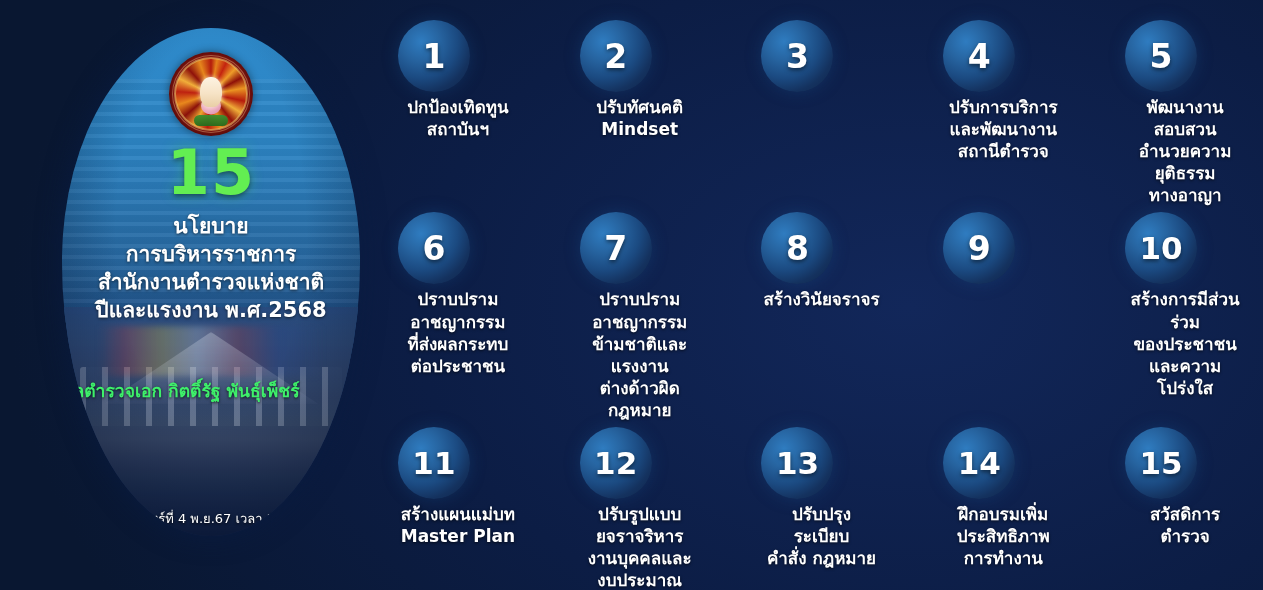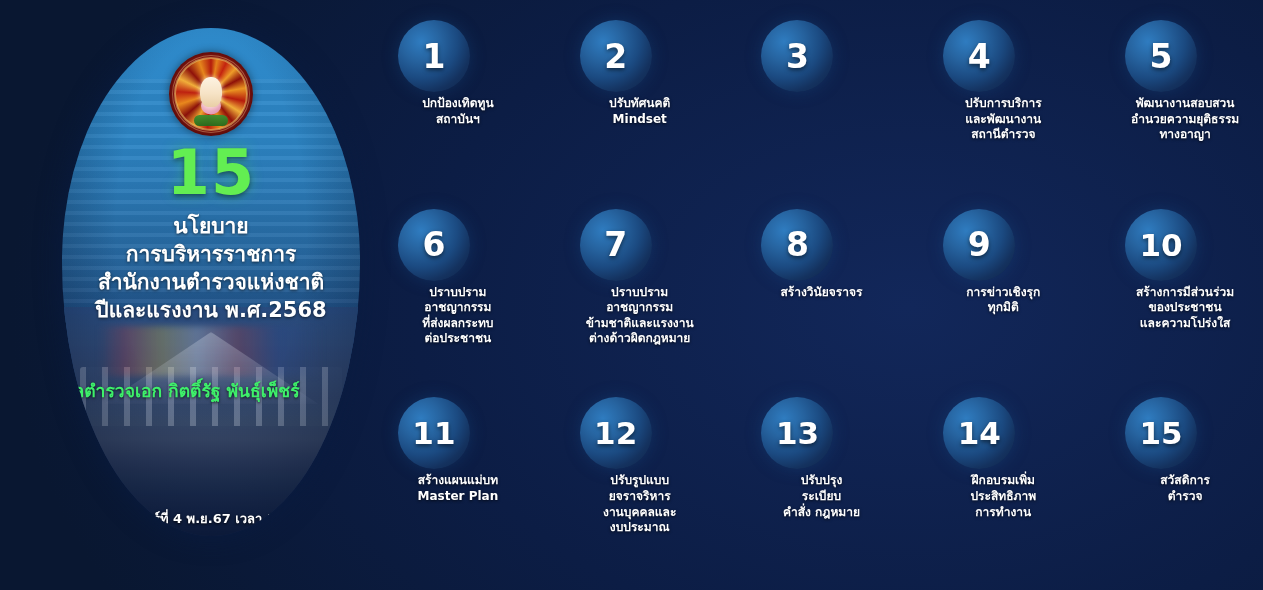--- a/index.html
+++ b/index.html
@@ -148,21 +148,21 @@
     text-shadow:0 1px 3px rgba(0,0,0,.75);
     line-height:1.3;
   }
   .cmd-role{
     font-size:17.5px;font-weight:800;color:#ffffff;
     text-shadow:0 1px 3px rgba(0,0,0,.75);
     line-height:1.35;
   }
   .datetime{
     position:absolute;left:16px;right:0;top:480px;text-align:center;
-    font-size:13px;font-weight:700;color:#ffffff;
+    font-size:13px;font-weight:400;color:#ffffff;
     text-shadow:0 1px 3px rgba(0,0,0,.85);
   }
 
   
   .grid{
     position:absolute;
     left:345px;top:14px;
     width:905px;height:566px;
     display:grid;
     grid-template-columns:repeat(5,1fr);
@@ -181,21 +181,21 @@
     text-shadow:0 2px 4px rgba(0,0,0,.55);
     margin-bottom:-6px;
     box-shadow:0 0 16px rgba(24,80,140,.35);
     flex:none;
   }
   .num-badge.wide{font-size:31px;}
   .cell-label{
     margin-top:10px;
     text-align:center;
     color:#ffffff;
-    font-size:12px;
+    font-size:17px;
     font-weight:700;
     line-height:1.30;
     text-shadow:0 1px 3px rgba(0,0,0,.7);
     padding:0 2px;
     white-space:pre-line;
     margin-left:48px;
   }
 </style>
 </head>
 <body>
@@ -271,22 +271,20 @@
 อาชญากรรม
 ข้ามชาติและแรงงาน
 ต่างด้าวผิดกฎหมาย</div>
       </div>
       <div class="cell">
         <div class="num-badge">8</div>
         <div class="cell-label">สร้างวินัยจราจร</div>
       </div>
       <div class="cell">
         <div class="num-badge">9</div>
-        <div class="cell-label">การข่าวเชิงรุก
-ทุกมิติ</div>
       </div>
       <div class="cell">
         <div class="num-badge wide">10</div>
         <div class="cell-label">สร้างการมีส่วนร่วม
 ของประชาชน
 และความโปร่งใส</div>
       </div>
       <div class="cell">
         <div class="num-badge wide">11</div>
         <div class="cell-label">สร้างแผนแม่บท

